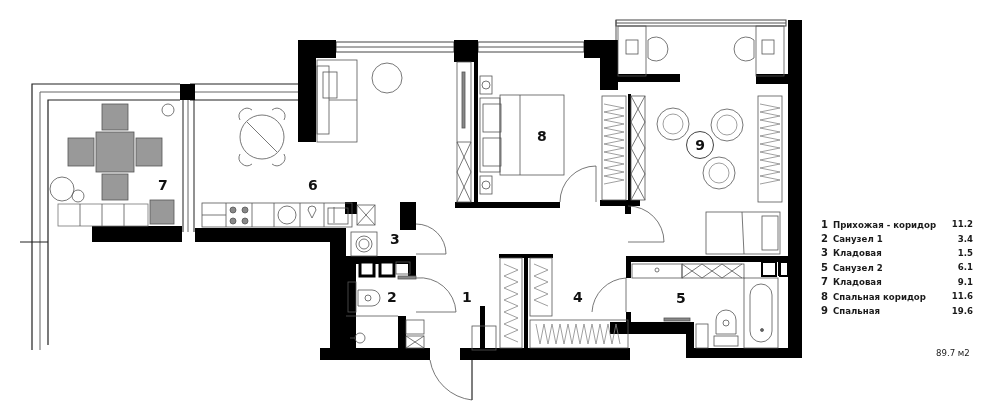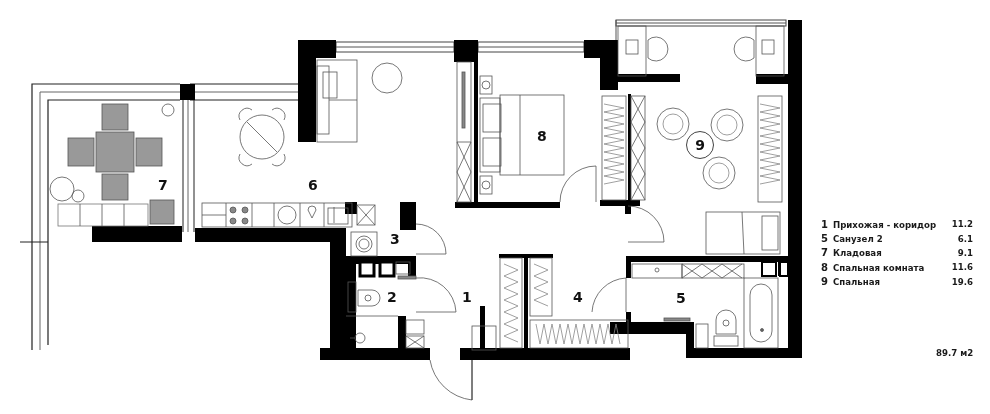--- a/index.html
+++ b/index.html
@@ -3,21 +3,21 @@
 <meta charset="utf-8">
 <style>
   html, body { margin: 0; padding: 0; background: #ffffff; }
   body { width: 990px; height: 414px; position: relative; overflow: hidden; font-family: "DejaVu Sans", sans-serif; }
   #plan { position: absolute; left: 0; top: 0; width: 990px; height: 414px; }
   .room-label { position: absolute; font-family: "DejaVu Sans", sans-serif; font-weight: bold; font-size: 14px; color: #111; line-height: 1; }
   .room-label.circled { width: 26px; height: 26px; border: 1px solid #444; border-radius: 50%; text-align: center; line-height: 26px; background: #fff; }
   #legend { position: absolute; left: 821px; top: 217px; width: 152px; font-family: "DejaVu Sans", sans-serif; font-size: 8.6px; font-weight: bold; color: #1a1a1a; }
   .legend-row { display: flex; justify-content: space-between; height: 14.4px; align-items: center; white-space: nowrap; }
   .legend-row .num { font-size: 10px; margin-right: 2px; }
-  .legend-total { position: absolute; left: 936px; top: 348px; font-family: "DejaVu Sans", sans-serif; font-size: 8.6px; font-weight: bold; color: #1a1a1a; }
+  .legend-total { position: absolute; left: 936px; top: 348px; font-family: "DejaVu Sans", sans-serif; font-size: 8.6px; font-weight: normal; color: #1a1a1a; }
 </style>
 </head>
 <body>
 
 <svg id="plan" viewBox="0 0 990 414" xmlns="http://www.w3.org/2000/svg">
   <g fill="none" stroke="#555" stroke-width="1">
 
     <g>
       <polyline points="32,350 32,84 180,84" stroke="#222" stroke-width="1.2"></polyline>
       <polyline points="40,350 40,92 180,92" stroke="#666"></polyline>
@@ -308,29 +308,37 @@
 <div class="room-label" style="left:158px;top:178px;">7</div>
 <div class="room-label" style="left:537px;top:129px;">8</div>
 <div class="room-label circled" style="left:686px;top:131px;">9</div>
 
 <div id="legend">
   <div class="legend-row">
       <span><span class="num">1</span> <span>Прихожая - коридор</span></span>
       <span>11.2</span>
     </div>
   <div class="legend-row">
+      <span><span class="num">2</span> <span>Санузел  1</span></span>
+      <span>3.4</span>
+    </div>
+  <div class="legend-row">
+      <span><span class="num">3</span> <span>Кладовая</span></span>
+      <span>1.5</span>
+    </div>
+  <div class="legend-row">
       <span><span class="num">5</span> <span>Санузел  2</span></span>
       <span>6.1</span>
     </div>
   <div class="legend-row">
       <span><span class="num">7</span> <span>Кладовая</span></span>
       <span>9.1</span>
     </div>
   <div class="legend-row">
-      <span><span class="num">8</span> <span>Спальная комната</span></span>
+      <span><span class="num">8</span> <span>Спальная коридор</span></span>
       <span>11.6</span>
     </div>
   <div class="legend-row">
       <span><span class="num">9</span> <span>Спальная</span></span>
       <span>19.6</span>
     </div>
 </div>
 <div class="legend-total">89.7 м2</div>
 
 </body></html>

